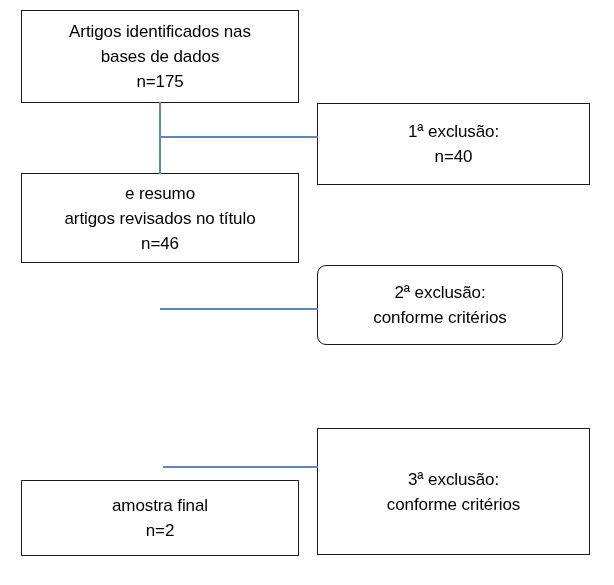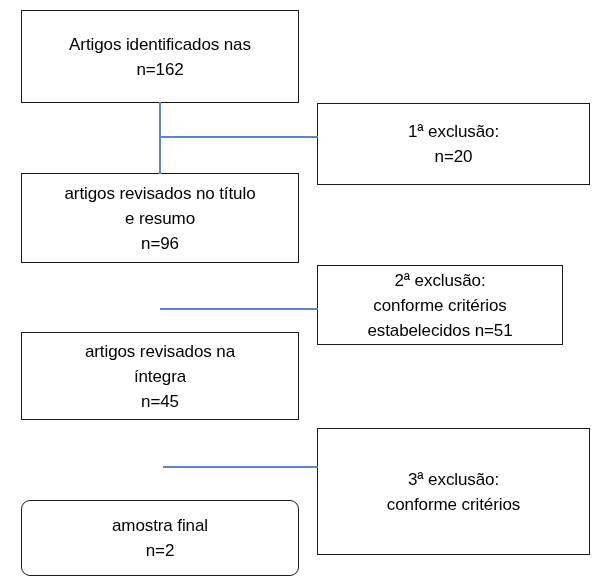--- a/index.html
+++ b/index.html
@@ -34,72 +34,67 @@
     letter-spacing: -0.1px;
   }
   .box .line-text {
     display: block;
     white-space: nowrap;
   }
   
   .box-identified   { left: 21px;  top: 10px;  width: 278px; height: 93px; }
   .box-title-abs    { left: 21px;  top: 173px; width: 278px; height: 90px; }
   .box-fulltext     { left: 21px;  top: 332px; width: 278px; height: 88px; }
-  .box-final        { left: 21px;  top: 500px; width: 278px; height: 76px; border-radius: 9px; }
+  .box-final        { left: 21px;  top: 480px; width: 278px; height: 76px; }
   
   .box-excl-1       { left: 317px; top: 103px; width: 273px; height: 82px; }
-  .box-excl-2       { left: 317px; top: 265px; width: 246px; height: 80px; }
+  .box-excl-2       { left: 317px; top: 265px; width: 246px; height: 80px; border-radius: 9px; }
   .box-excl-3       { left: 317px; top: 428px; width: 273px; height: 127px; }
 
   
   .conn {
     position: absolute;
     background: #5b87c7;
   }
   .conn-v-1 { left: 159px; top: 102px; width: 2.2px; height: 72px; }
   .conn-h-1 { left: 160px; top: 136px; width: 158px; height: 2.2px; }
   .conn-h-2 { left: 160px; top: 308px; width: 158px; height: 2.2px; }
   .conn-h-3 { left: 163px; top: 466px; width: 155px; height: 2.2px; }
 </style>
 </head>
 <body>
 
 <div id="flowchart">
 
   <div class="box box-identified">
     <span class="line-text">Artigos identificados nas</span>
-    <span class="line-text">n=162</span>
+    <span class="line-text">bases de dados</span>
+    <span class="line-text">n=175</span>
   </div>
 
   <div class="box box-title-abs">
+    <span class="line-text">e resumo</span>
     <span class="line-text">artigos revisados no título</span>
-    <span class="line-text">e resumo</span>
-    <span class="line-text">n=96</span>
+    <span class="line-text">n=46</span>
   </div>
 
-  <div class="box box-fulltext">
-    <span class="line-text">artigos revisados na</span>
-    <span class="line-text">íntegra</span>
-    <span class="line-text">n=45</span>
-  </div>
 
   <div class="box box-final">
     <span class="line-text">amostra final</span>
     <span class="line-text">n=2</span>
   </div>
 
   <div class="box box-excl-1">
     <span class="line-text">1ª exclusão:</span>
-    <span class="line-text">n=20</span>
+    <span class="line-text">n=40</span>
   </div>
 
   <div class="box box-excl-2">
     <span class="line-text">2ª exclusão:</span>
     <span class="line-text">conforme critérios</span>
-    <span class="line-text">estabelecidos n=51</span>
   </div>
 
   <div class="box box-excl-3">
     <span class="line-text">3ª exclusão:</span>
     <span class="line-text">conforme critérios</span>
   </div>
 
   <div class="conn conn-v-1"></div>
   <div class="conn conn-h-1"></div>
   <div class="conn conn-h-2"></div>

